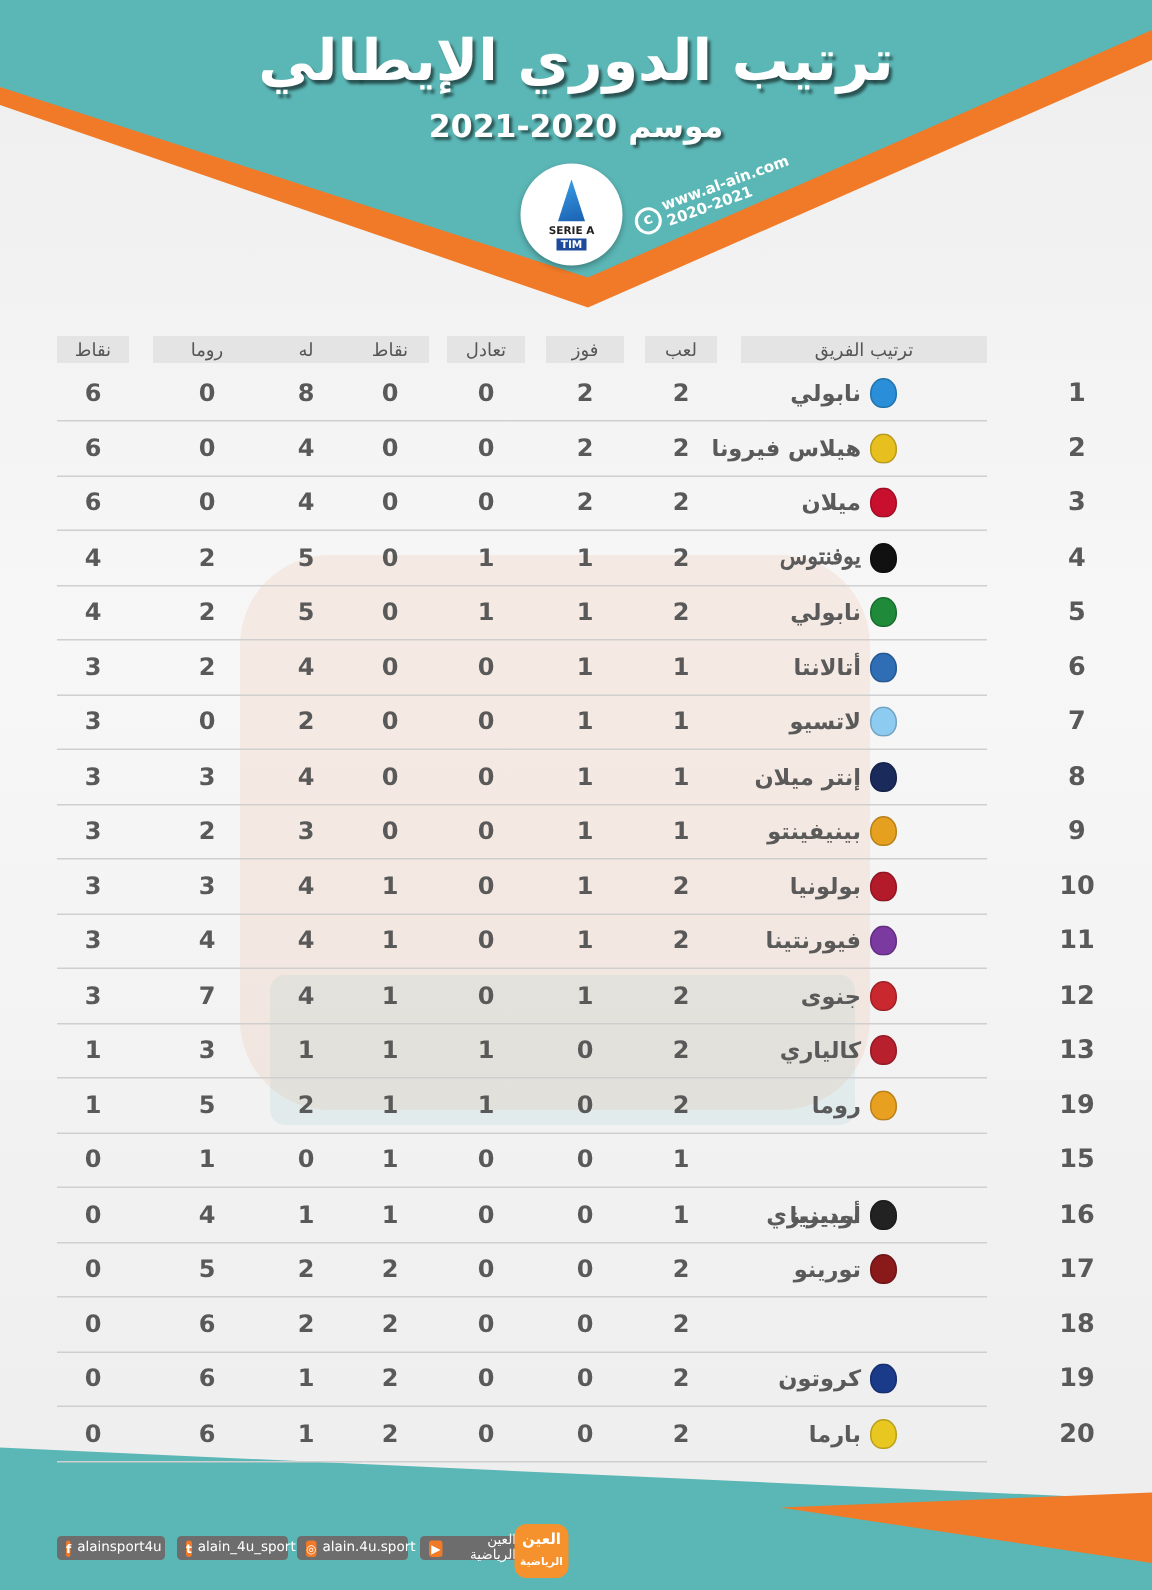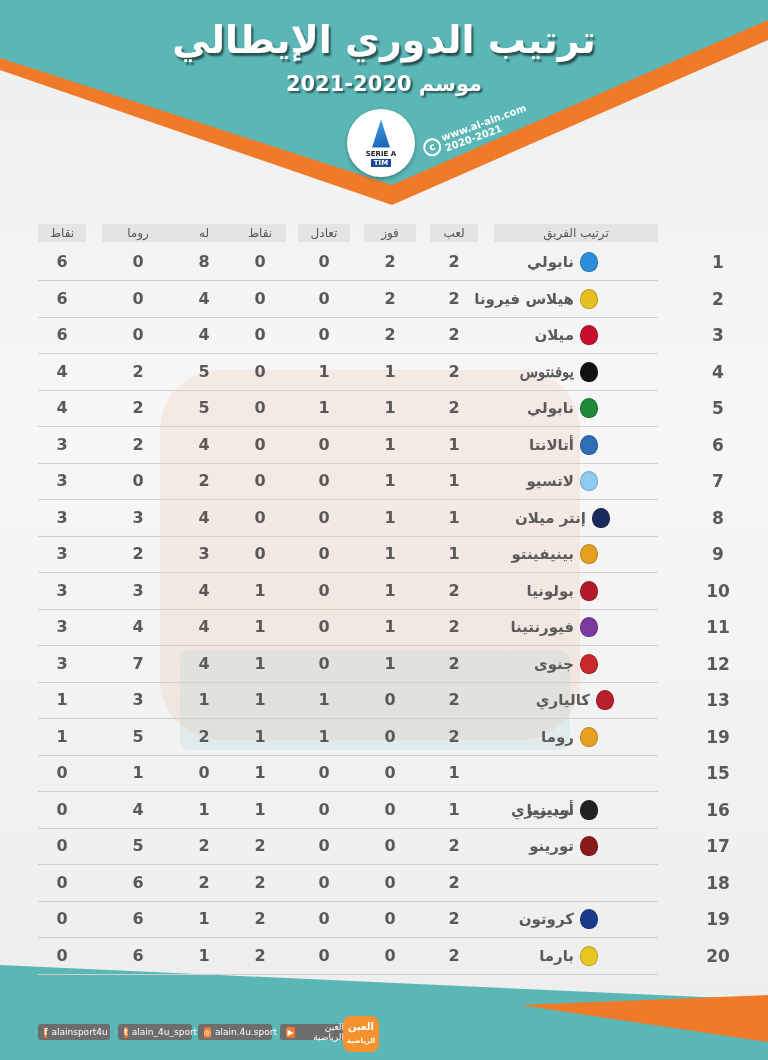--- a/index.html
+++ b/index.html
@@ -191,21 +191,21 @@
         <div class="rank" style="top: 0px;">7</div>
       </div>
       <div class="row" style="top: 275.5px;">
         <div class="cell" style="left: 0px; width: 48px;">3</div>
         <div class="cell" style="left: 64px; width: 72px;">3</div>
         <div class="cell" style="left: 130px; width: 72px;">4</div>
         <div class="cell" style="left: 196px; width: 52px;">0</div>
         <div class="cell" style="left: 260px; width: 52px;">0</div>
         <div class="cell" style="left: 326px; width: 52px;">1</div>
         <div class="cell" style="left: 392px; width: 48px;">1</div>
-        <div class="team" style="right: 48px; text-align: center;">
+        <div class="team" style="right: 60px; text-align: center;">
           <span class="crest" style="background: rgb(26, 42, 90);"></span>
           <span>إنتر ميلان</span>
         </div>
         <div class="rank" style="top: 0px;">8</div>
       </div>
       <div class="row" style="top: 312px;">
         <div class="cell" style="left: 0px; width: 48px;">3</div>
         <div class="cell" style="left: 64px; width: 72px;">2</div>
         <div class="cell" style="left: 130px; width: 72px;">3</div>
         <div class="cell" style="left: 196px; width: 52px;">0</div>
@@ -261,21 +261,21 @@
         <div class="rank" style="top: 0px;">12</div>
       </div>
       <div class="row" style="top: 458px;">
         <div class="cell" style="left: 0px; width: 48px;">1</div>
         <div class="cell" style="left: 64px; width: 72px;">3</div>
         <div class="cell" style="left: 130px; width: 72px;">1</div>
         <div class="cell" style="left: 196px; width: 52px;">1</div>
         <div class="cell" style="left: 260px; width: 52px;">1</div>
         <div class="cell" style="left: 326px; width: 52px;">0</div>
         <div class="cell" style="left: 392px; width: 48px;">2</div>
-        <div class="team" style="right: 44px;">
+        <div class="team" style="right: 60px;">
           <span class="crest" style="background: rgb(184, 32, 46);"></span>
           <span>كالياري</span>
         </div>
         <div class="rank" style="top: 0px;">13</div>
       </div>
       <div class="row" style="top: 494.5px;">
         <div class="cell" style="left: 0px; width: 48px;">1</div>
         <div class="cell" style="left: 64px; width: 72px;">5</div>
         <div class="cell" style="left: 130px; width: 72px;">2</div>
         <div class="cell" style="left: 196px; width: 52px;">1</div>

